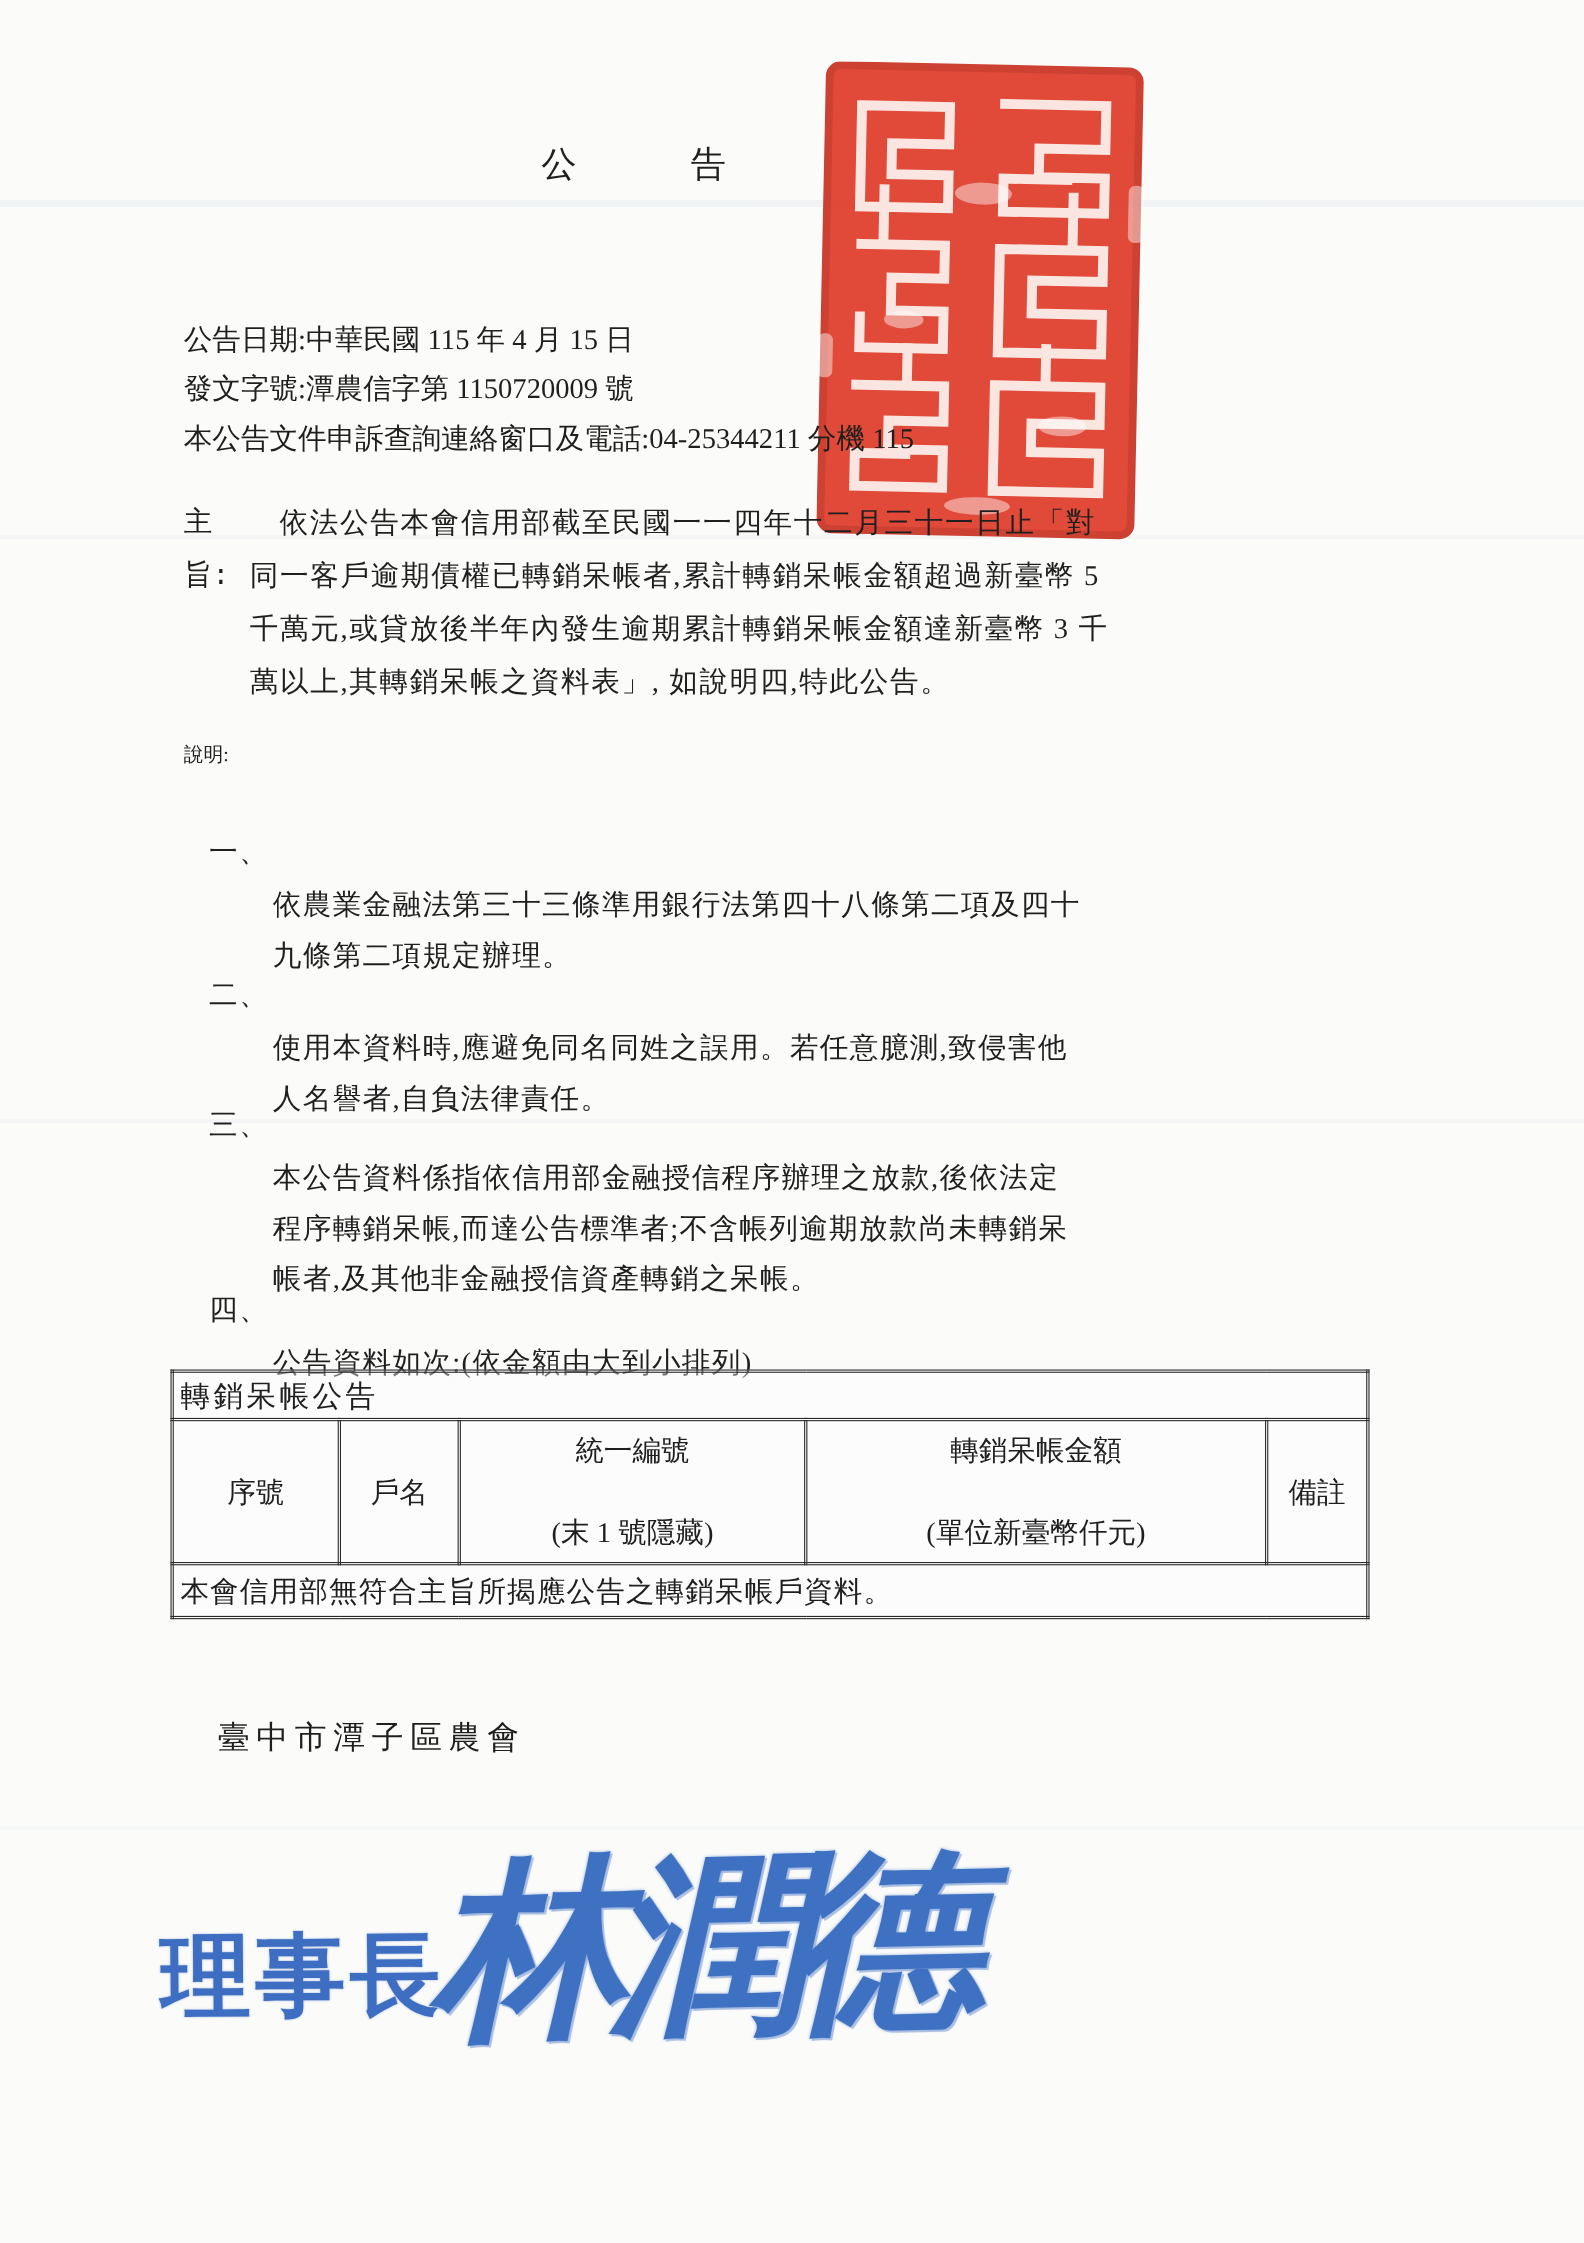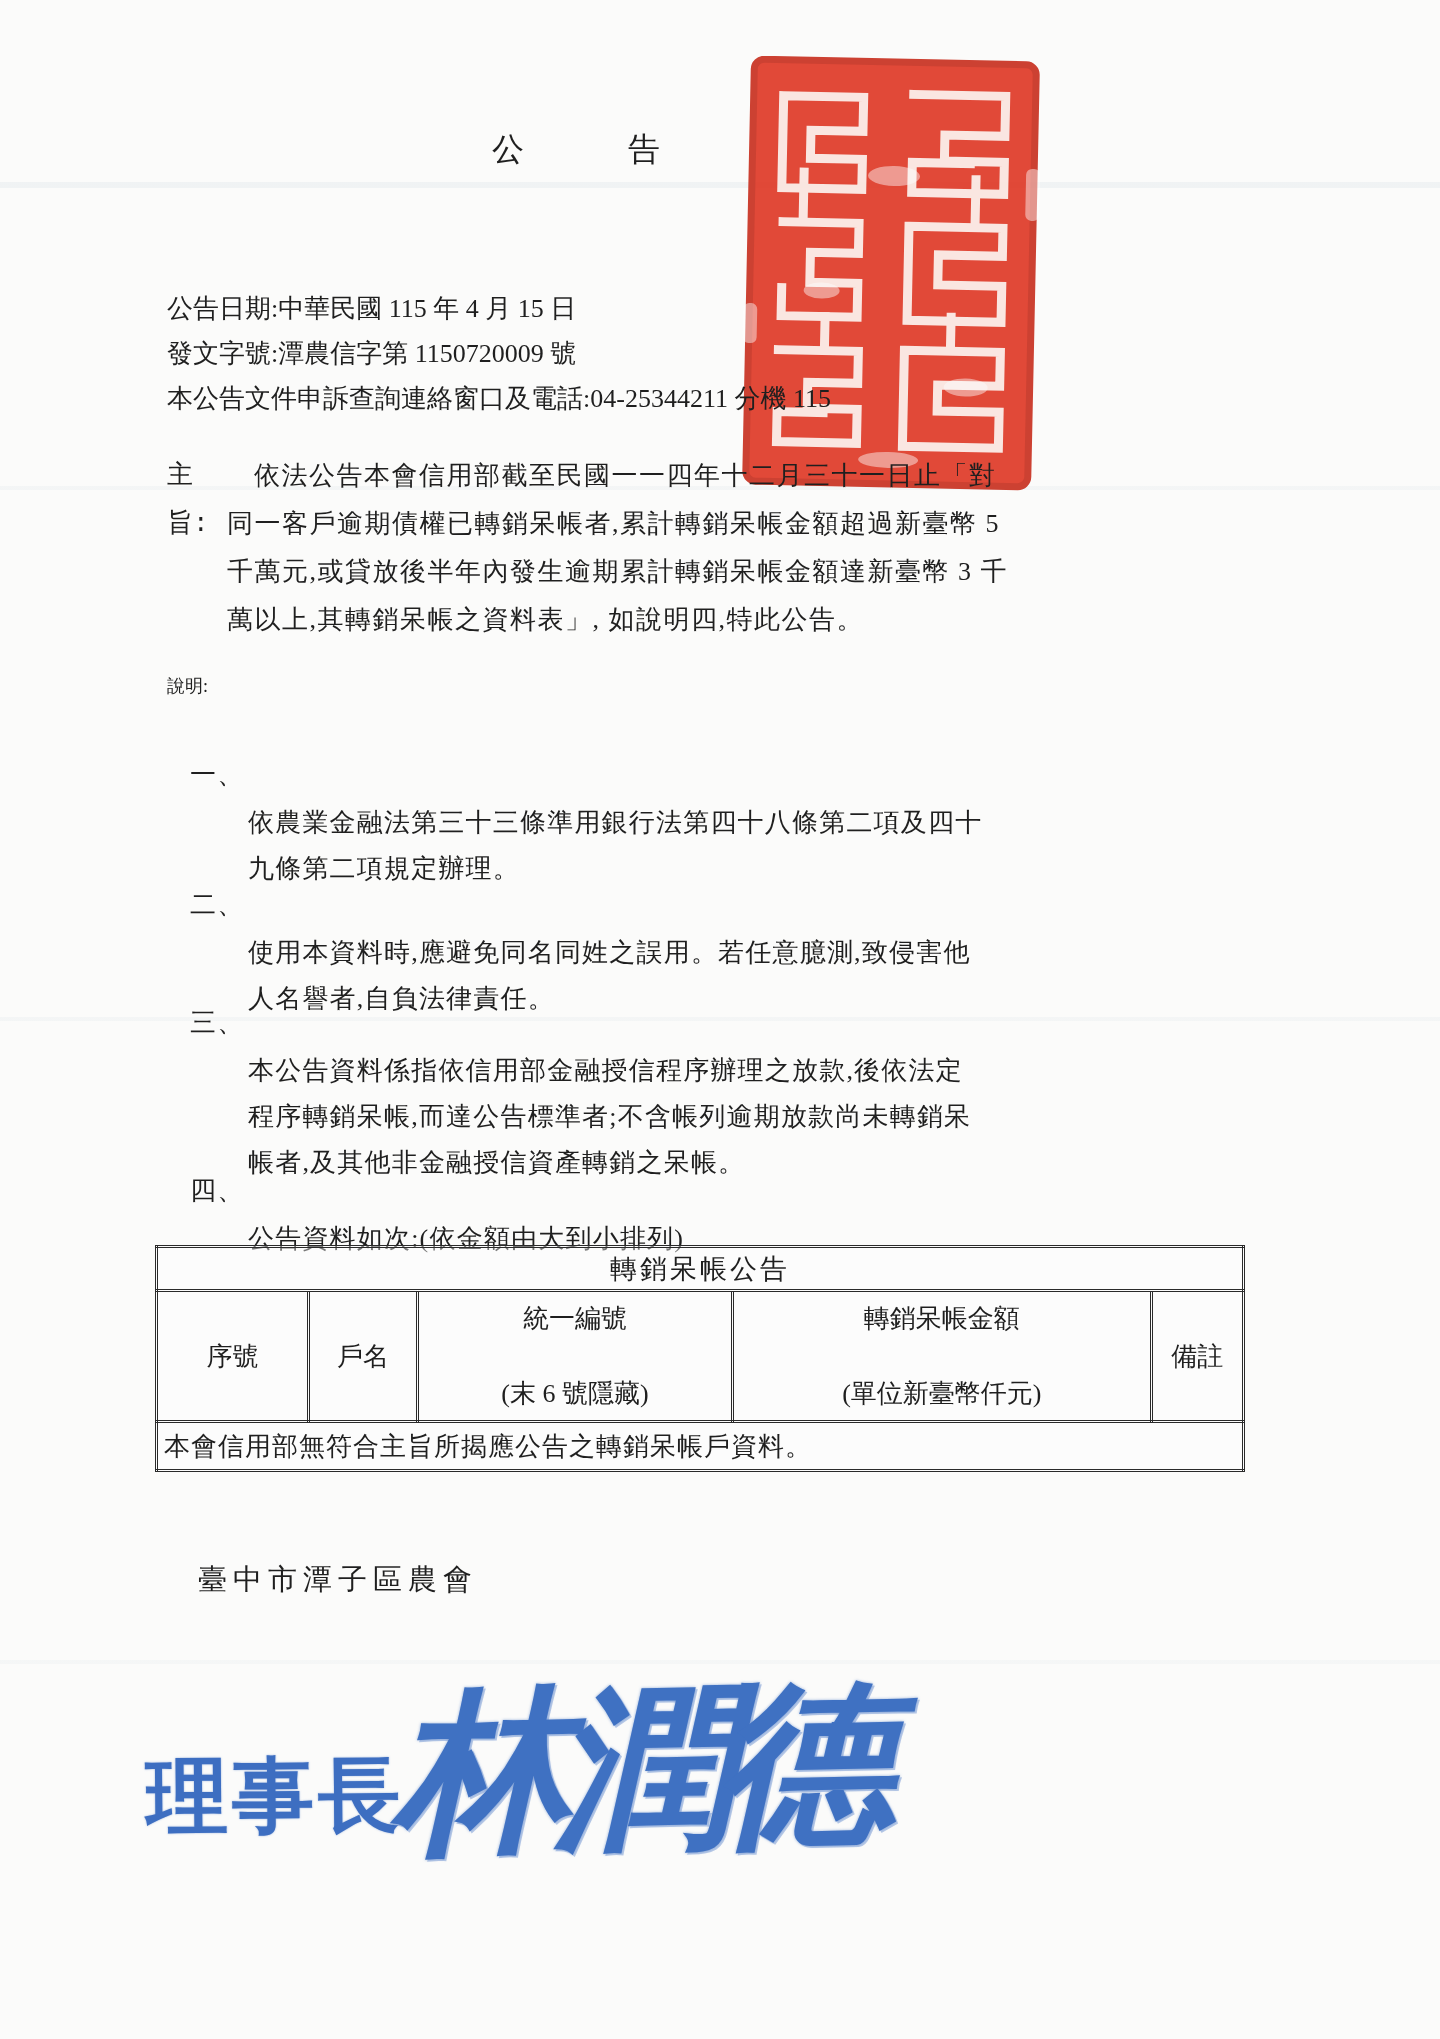--- a/index.html
+++ b/index.html
@@ -53,21 +53,21 @@
   table.announce{
     position:absolute;left:155px;top:1245px;width:1090px;
     border-collapse:collapse;font-size:26px;
     background:rgba(255,255,255,.4);
   }
   table.announce td,table.announce th{
     border:3px double #2a2a2a;
     font-weight:normal;
     padding:0 6px;
   }
-  .tbl-title{height:44px;text-align:center;font-weight:bold;letter-spacing:3px;font-size:27px;}
+  .tbl-title{height:44px;text-align:left;font-weight:bold;letter-spacing:3px;font-size:27px;}
   .tbl-head td{height:128px;text-align:center;vertical-align:middle;}
   .head-stack{display:flex;flex-direction:column;justify-content:space-between;height:110px;padding:4px 0;}
   .tbl-foot td{height:46px;text-align:left;letter-spacing:1px;}
   .col-sn{width:14%;} .col-name{width:10%;} .col-uid{width:29%;} .col-amt{width:38.5%;} .col-note{width:8.5%;}
 
   .org-line{
     position:absolute;left:198px;top:1560px;font-size:29px;letter-spacing:6px;
   }
   .sig-title{
     position:absolute;left:146px;top:1742px;
@@ -153,21 +153,21 @@
     <tbody>
       <tr class="tbl-title">
         <td colspan="5">轉銷呆帳公告</td>
       </tr>
       <tr class="tbl-head">
         <td class="col-sn">序號</td>
         <td class="col-name">戶名</td>
         <td class="col-uid">
           <div class="head-stack">
             <span>統一編號</span>
-            <span>(末 6 號隱藏)</span>
+            <span>(末 1 號隱藏)</span>
           </div>
         </td>
         <td class="col-amt">
           <div class="head-stack">
             <span>轉銷呆帳金額</span>
             <span>(單位新臺幣仟元)</span>
           </div>
         </td>
         <td class="col-note">備註</td>
       </tr>

